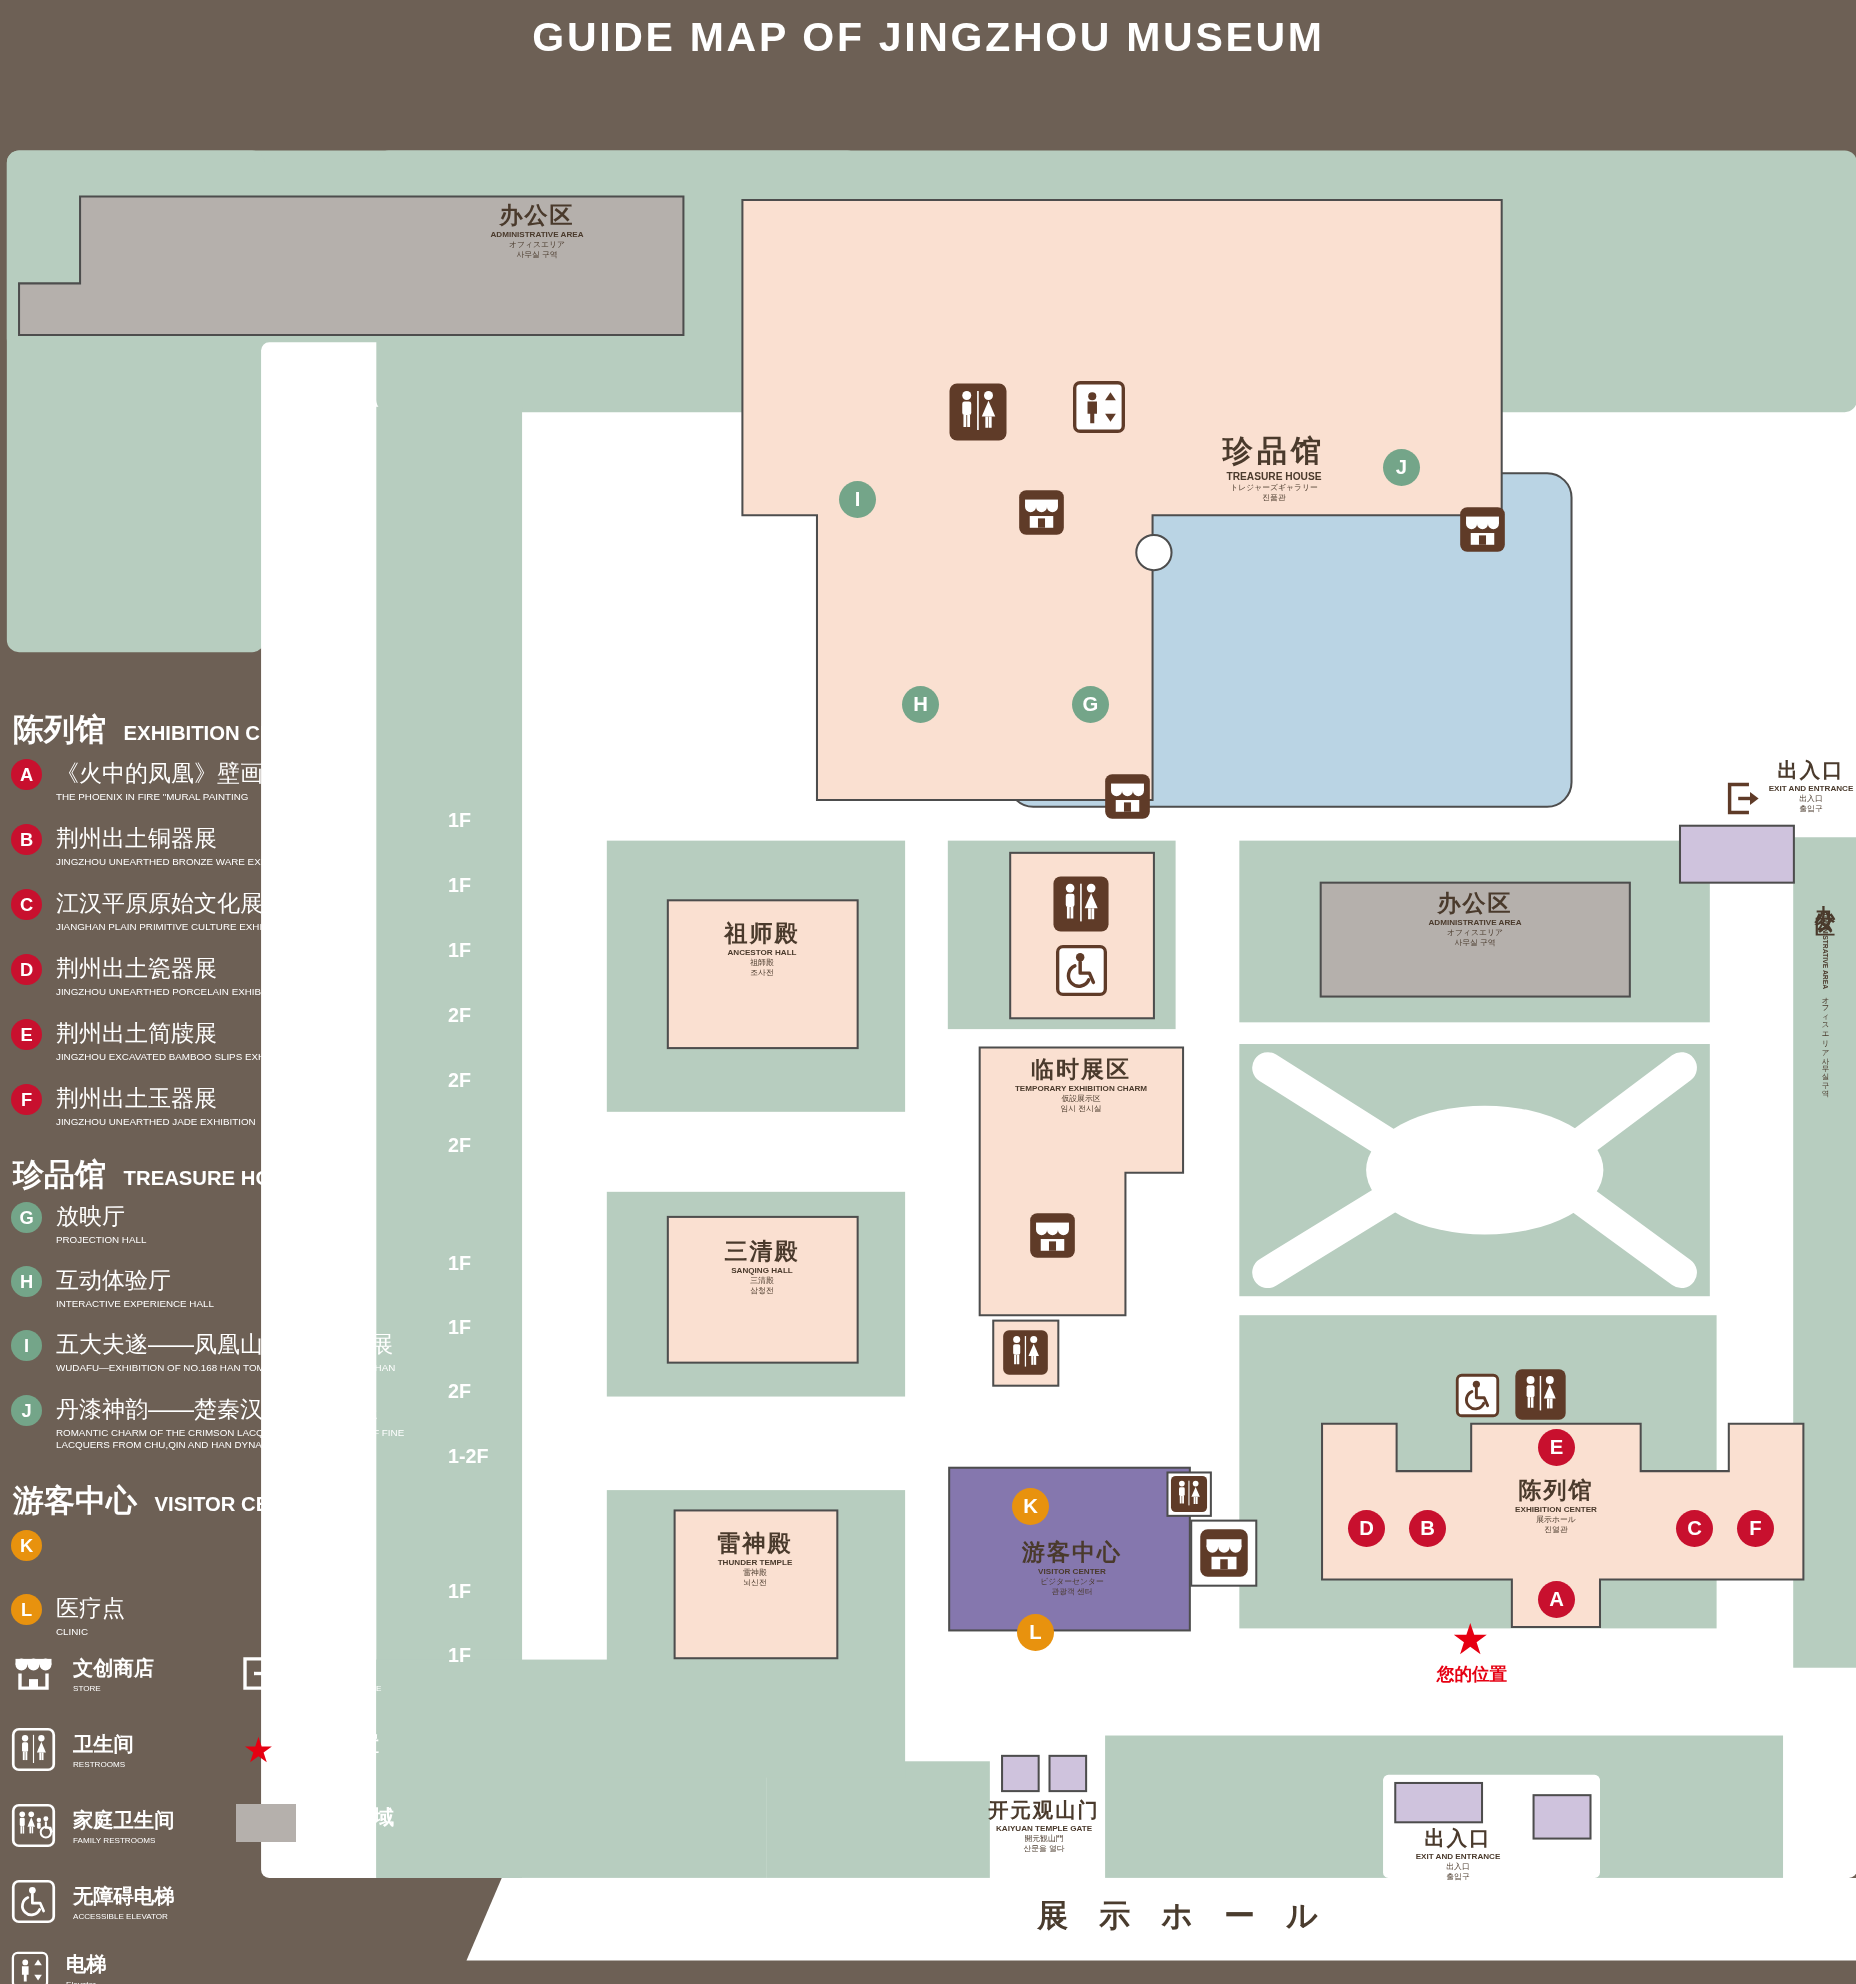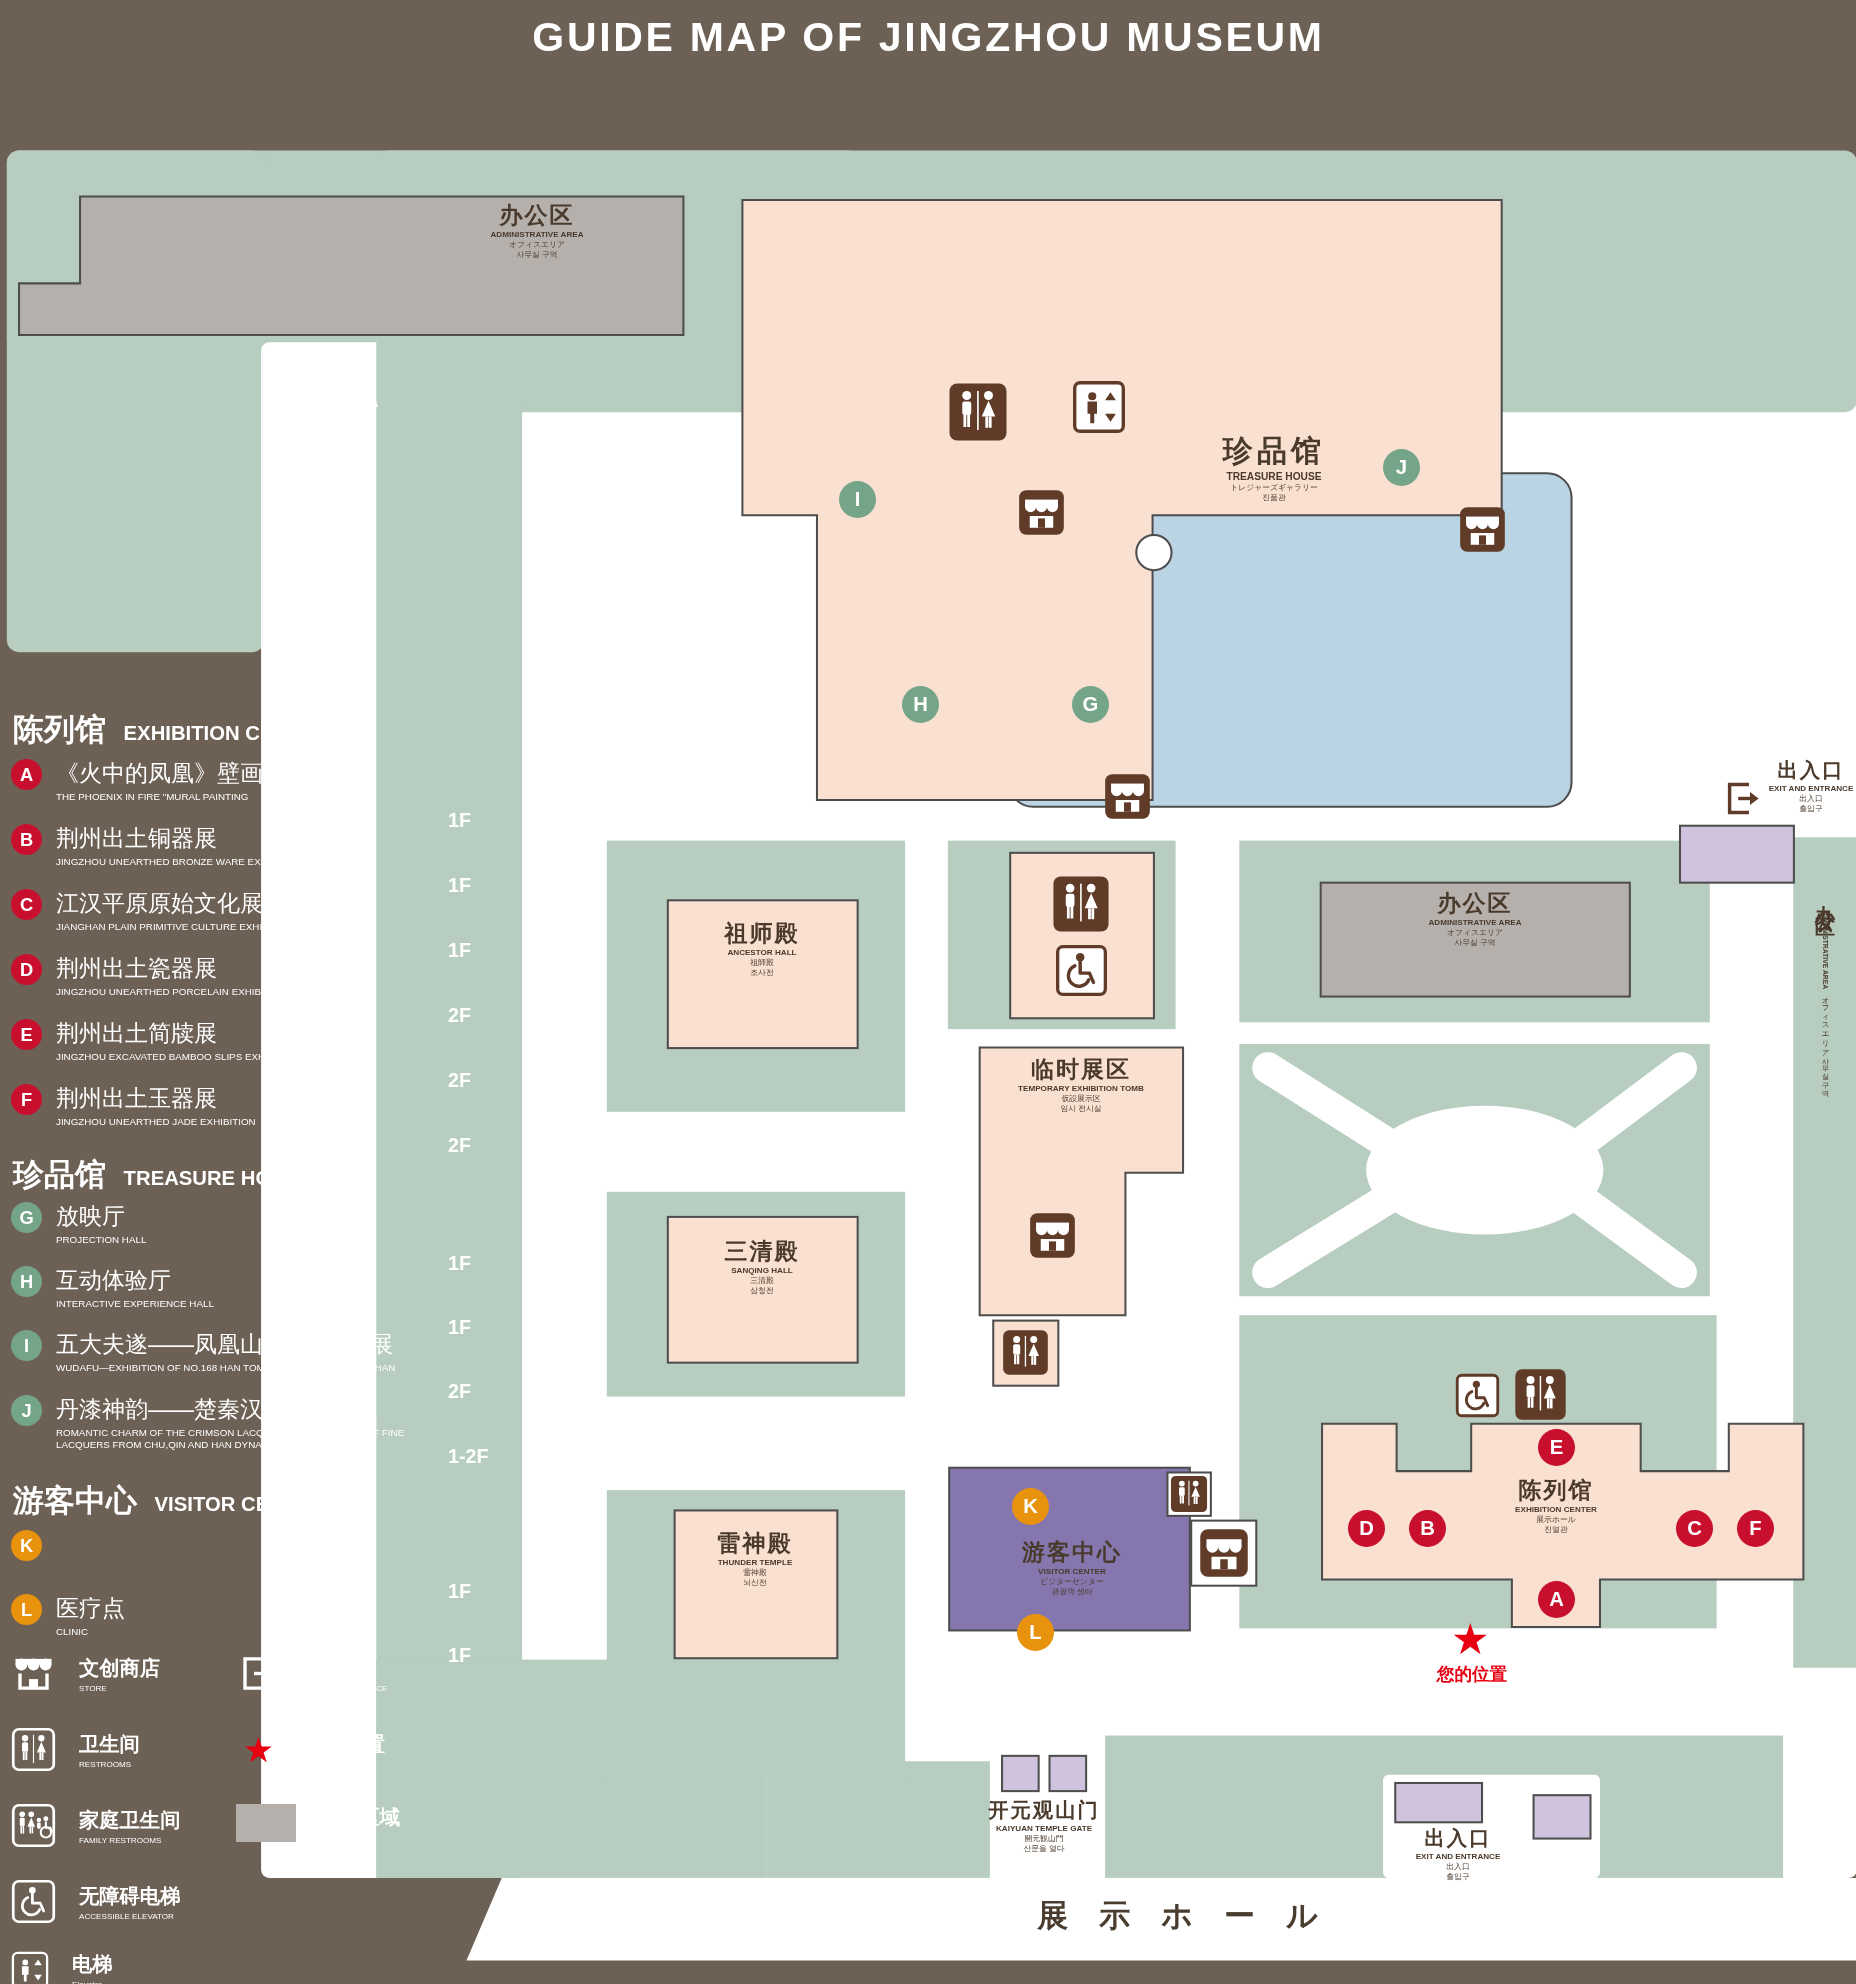--- a/index.html
+++ b/index.html
@@ -15,21 +15,21 @@
   .sec .zh{font-size:31px;font-weight:bold;}
   .sec .en{font-size:20.3px;font-weight:bold;margin-left:17.6px;}
   .item{position:absolute;left:11px;width:522px;color:#fff;}
   .badge{position:absolute;left:0;top:1.4px;width:31px;height:31px;border-radius:50%;
          display:flex;align-items:center;justify-content:center;color:#fff;font-weight:bold;font-size:18.3px;}
   .badge.red{background:#c8102e;} .badge.green{background:#74a589;} .badge.orange{background:#e8920e;}
   .item .tx{margin-left:45px;margin-right:81px;}
   .item .zh{font-size:23px;white-space:nowrap;}
   .item .en{font-size:9.8px;margin-top:2px;line-height:1.25;}
   .item .fl{position:absolute;left:437px;top:5.4px;font-size:19.7px;font-weight:bold;margin-top:46px;}
-  .sym{position:absolute;color:#fff;display:flex;gap:23px;align-items:center;}
+  .sym{position:absolute;color:#fff;display:flex;gap:17px;align-items:center;}
   .sym .ic{width:45px;height:45px;flex:0 0 auto;display:flex;align-items:center;justify-content:center;}
   .sym .ic svg{width:100%;height:100%;}
   .sym .zh{font-size:20.3px;font-weight:bold;white-space:nowrap;}
   .sym .en{font-size:8.1px;margin-top:2px;white-space:nowrap;}
   .swatch{width:60px;height:38px;}
   .swatch.office{background:#b5b0ac;} .swatch.display{background:#fae0d1;}
   .star{color:#e60012;line-height:1;}
   
   .mlabel{position:absolute;transform:translateX(-50%);text-align:center;color:#4a3a2c;
           line-height:1.22;white-space:nowrap;}
@@ -153,21 +153,21 @@
     <div class="l3">삼청전</div>
   </div>
   <div class="mlabel" style="left:755px;top:1529px">
     <div class="l1">雷神殿</div>
     <div class="l2">THUNDER TEMPLE</div>
     <div class="l3">雷神殿</div>
     <div class="l3">뇌신전</div>
   </div>
   <div class="mlabel" style="left:1081px;top:1055px">
     <div class="l1">临时展区</div>
-    <div class="l2">TEMPORARY EXHIBITION TOMB</div>
+    <div class="l2">TEMPORARY EXHIBITION CHARM</div>
     <div class="l3">仮設展示区</div>
     <div class="l3">임시 전시실</div>
   </div>
   <div class="mlabel" style="left:1556px;top:1476px">
     <div class="l1">陈列馆</div>
     <div class="l2">EXHIBITION CENTER</div>
     <div class="l3">展示ホール</div>
     <div class="l3">진열관</div>
   </div>
   <div class="mlabel" style="left:1072px;top:1538px">

